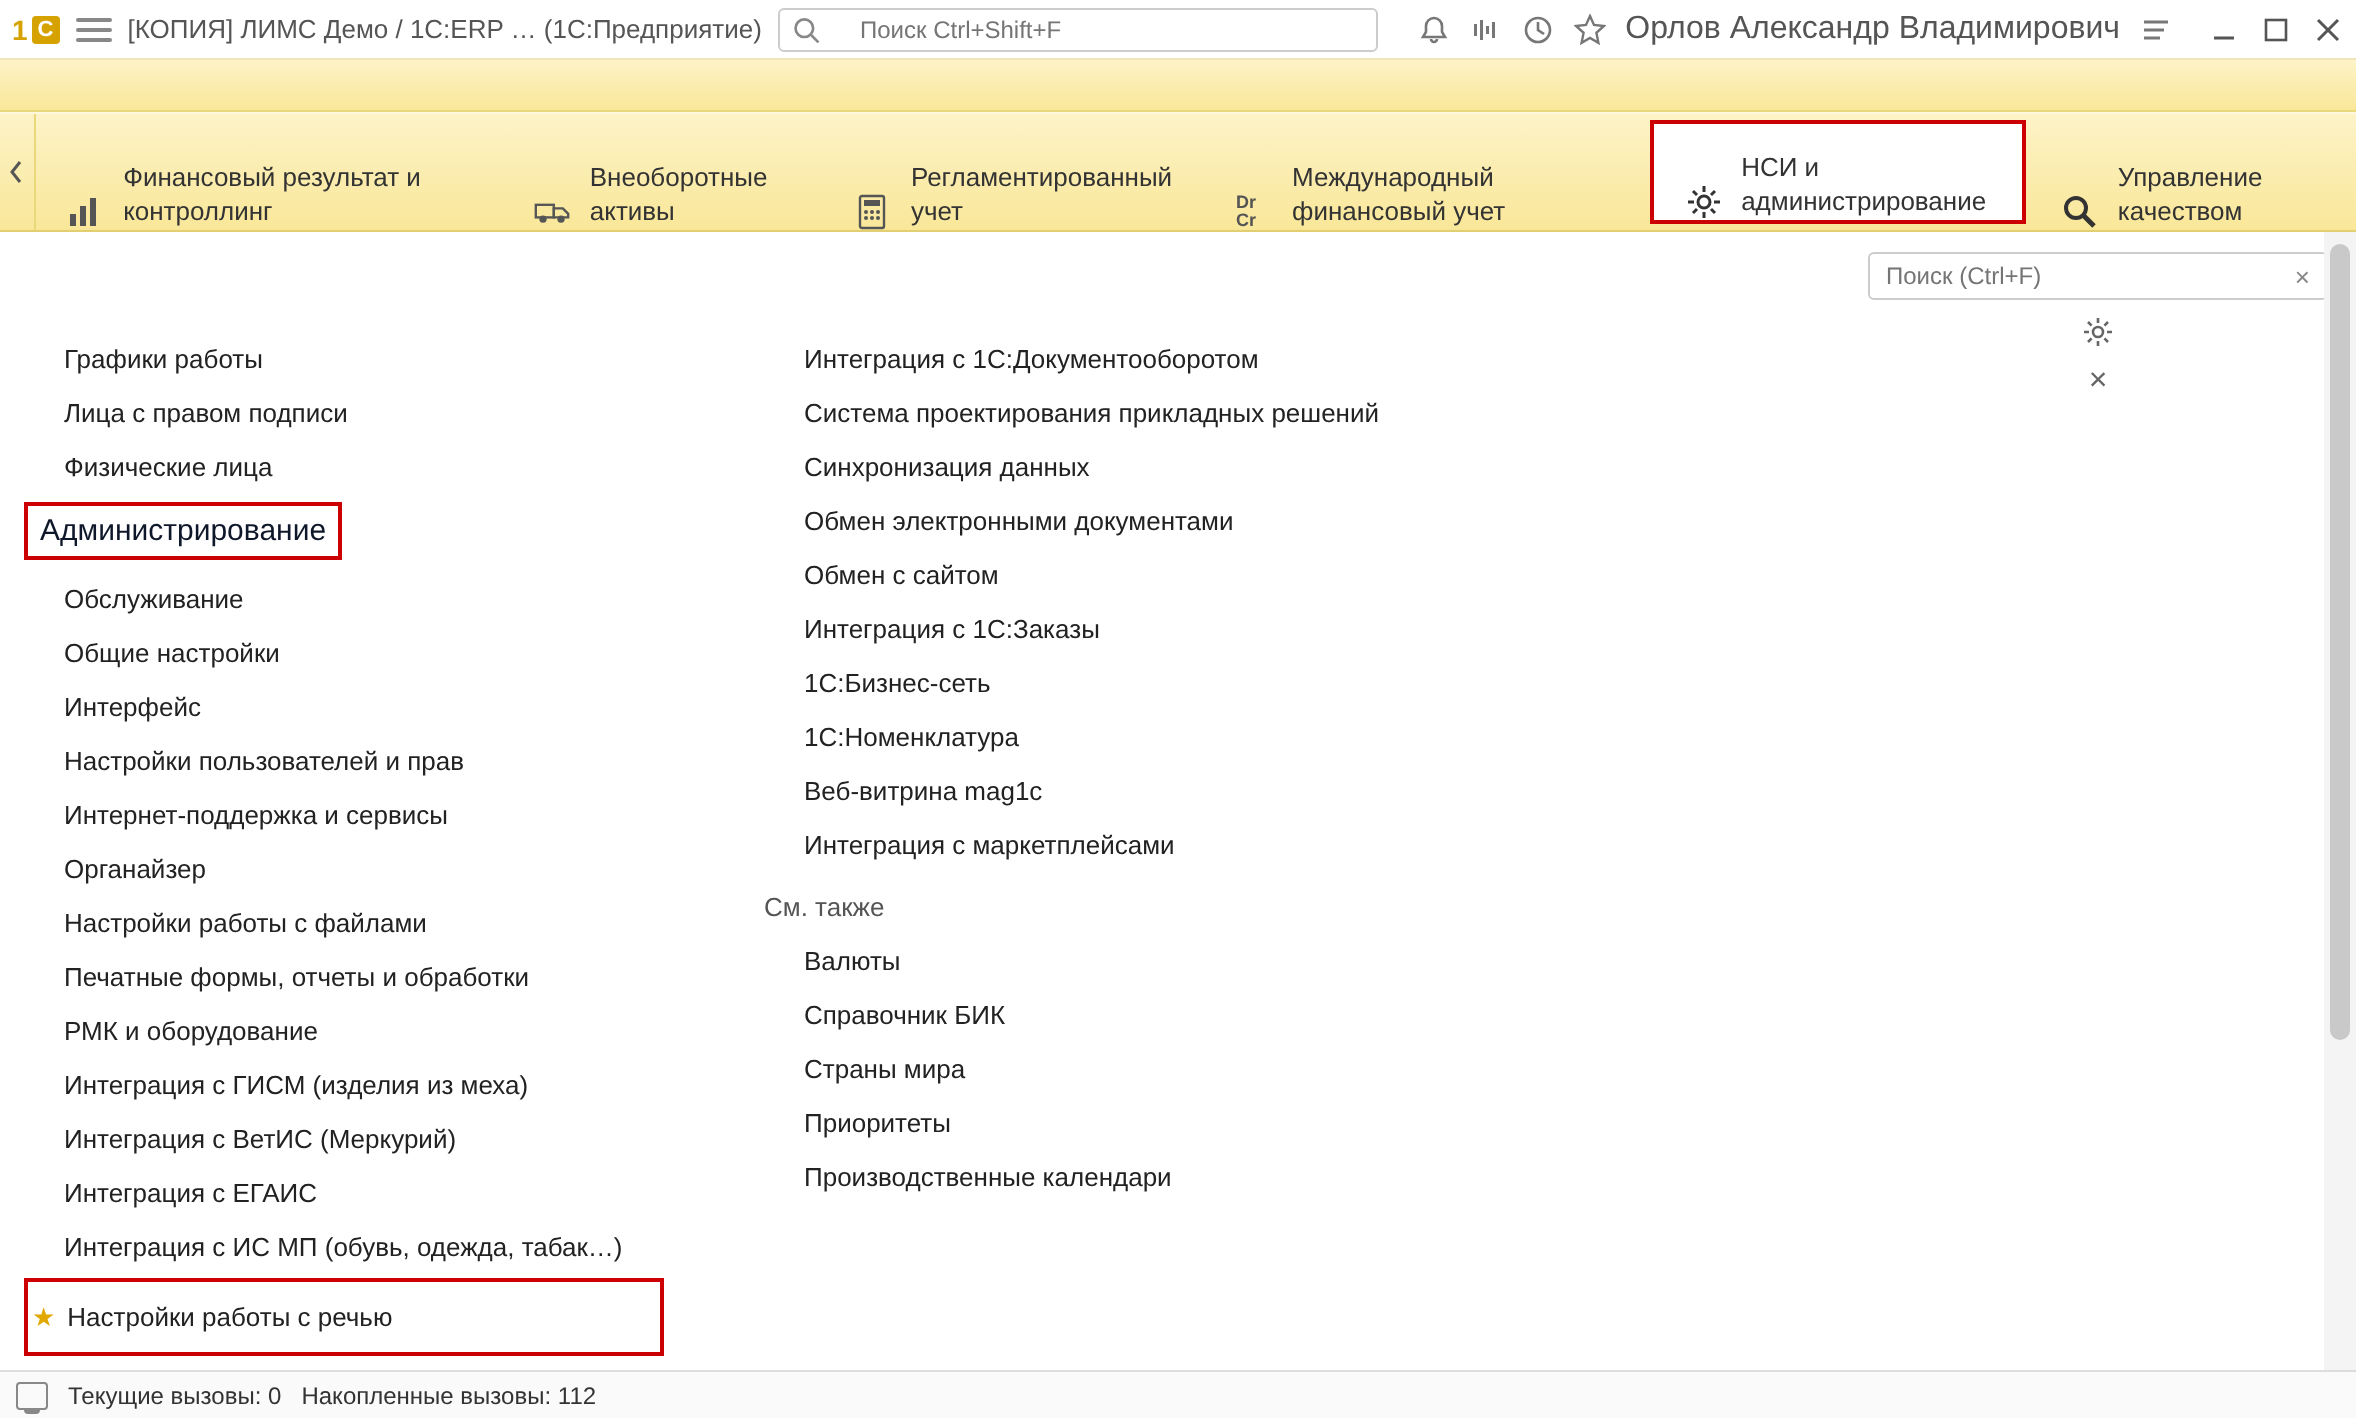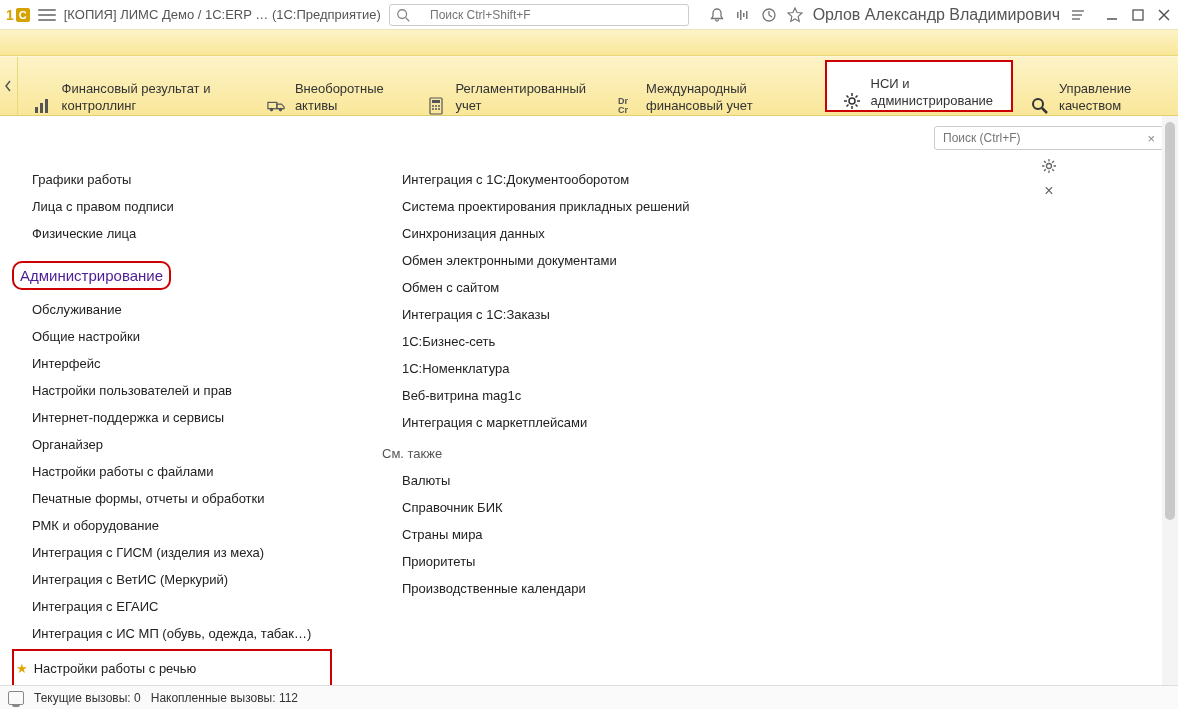--- a/index.html
+++ b/index.html
@@ -129,26 +129,25 @@
   .col { display: flex; flex-direction: column; }
   .col a, .col .lnk {
     color: #222;
     text-decoration: none;
     padding: 6px 0 6px 20px;
     font-size: 13px;
     cursor: pointer;
     white-space: nowrap;
   }
   .section-hdr {
-    color: #4c1d95;
+    color: #0f172a;
     font-size: 15px;
     padding: 6px 2px;
-    margin-top: 14px;
+    margin-top: 4px;
     margin-bottom: 6px;
-    border-radius: 10px;
   }
   .section-hdr.boxed {
     border: 2px solid #c00;
     background: #fff;
     padding: 4px 6px;
     display: inline-block;
   }
   .star-row {
     display: flex; align-items: center; gap: 4px;
     padding: 4px 2px;

